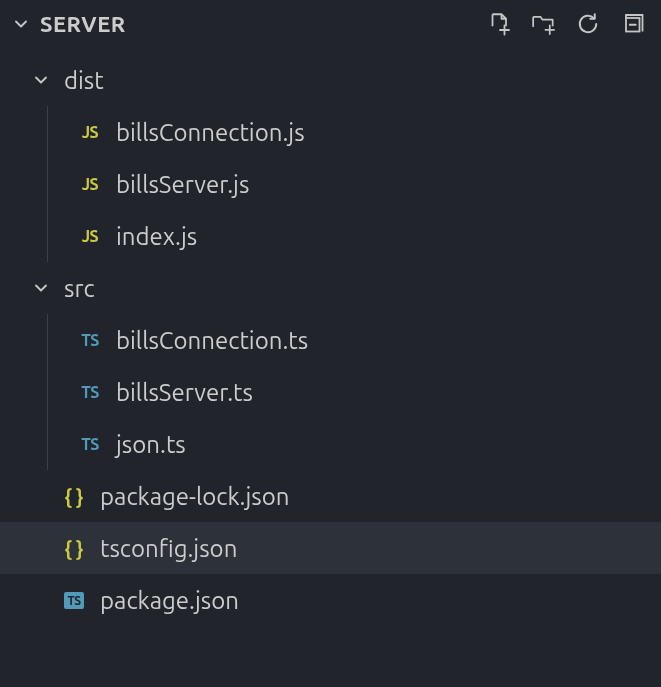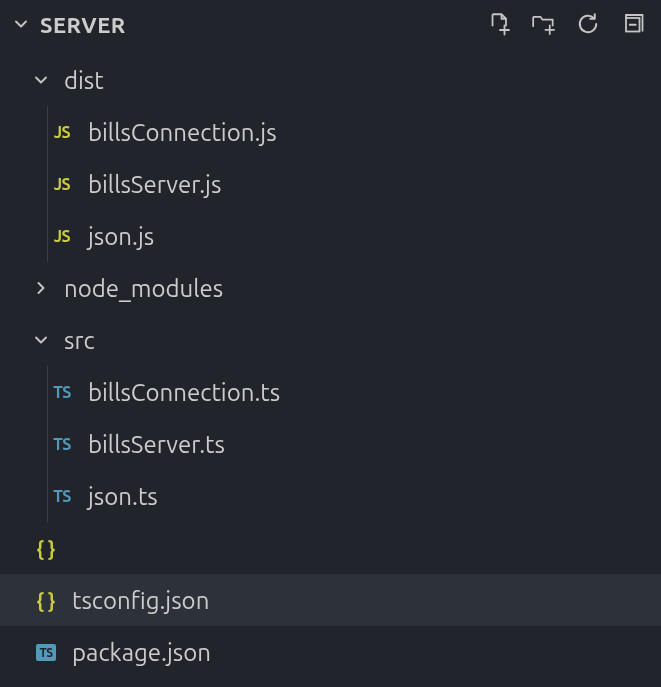--- a/index.html
+++ b/index.html
@@ -18,21 +18,21 @@
     }
     .header {
       display: flex;
       align-items: center;
       justify-content: space-between;
       padding: 8px 10px 8px 8px;
       height: 48px;
     }
     .header-left {
       display: flex;
-      align-items: center;
+      align-items: flex-start;
       gap: 6px;
     }
     .header-title {
       font-weight: 700;
       font-size: 22px;
       letter-spacing: 0.5px;
       color: #cccccc;
     }
     .header-actions {
       display: flex;
@@ -85,20 +85,21 @@
       flex-shrink: 0;
       color: #c5c5c5;
     }
     .file-icon {
       width: 36px;
       display: flex;
       align-items: center;
       justify-content: center;
       flex-shrink: 0;
       margin-right: 8px;
+      margin-left: 28px;
     }
     .folder-spacer {
       width: 10px;
       flex-shrink: 0;
     }
     .icon-text {
       font-weight: 700;
       font-size: 16px;
       letter-spacing: -0.5px;
     }
@@ -200,32 +201,23 @@
         <span class="icon-text icon-js">JS</span>
       </span>
     <span class="item-label">billsServer.js</span>
   </div>
 
   <div class="tree-item depth-1">
     <span class="indent-guide"></span>
     <span class="file-icon">
         <span class="icon-text icon-js">JS</span>
       </span>
-    <span class="item-label">json.js</span>
-  </div>
-
-  <div class="tree-item depth-0">
-    <span class="chevron">
-      <svg width="20" height="20" viewBox="0 0 16 16" fill="none">
-          <path d="M6 4l4 4-4 4" stroke="currentColor" stroke-width="1.5" stroke-linecap="round" stroke-linejoin="round"></path>
-        </svg>
-    </span>
-    <span class="folder-spacer"></span>
-    <span class="item-label">node_modules</span>
-  </div>
+    <span class="item-label">index.js</span>
+  </div>
+
 
   <div class="tree-item depth-0">
     <span class="chevron">
       <svg width="20" height="20" viewBox="0 0 16 16" fill="none">
           <path d="M4 6l4 4 4-4" stroke="currentColor" stroke-width="1.5" stroke-linecap="round" stroke-linejoin="round"></path>
         </svg>
     </span>
     <span class="folder-spacer"></span>
     <span class="item-label">src</span>
   </div>
@@ -251,20 +243,21 @@
     <span class="file-icon">
         <span class="icon-text icon-ts">TS</span>
       </span>
     <span class="item-label">json.ts</span>
   </div>
 
   <div class="tree-item depth-0">
     <span class="file-icon">
         <span class="icon-json">{ }</span>
       </span>
+    <span class="item-label">package-lock.json</span>
   </div>
 
   <div class="tree-item depth-0 selected">
     <span class="file-icon">
         <span class="icon-json">{ }</span>
       </span>
     <span class="item-label">tsconfig.json</span>
   </div>
 
   <div class="tree-item depth-0">

